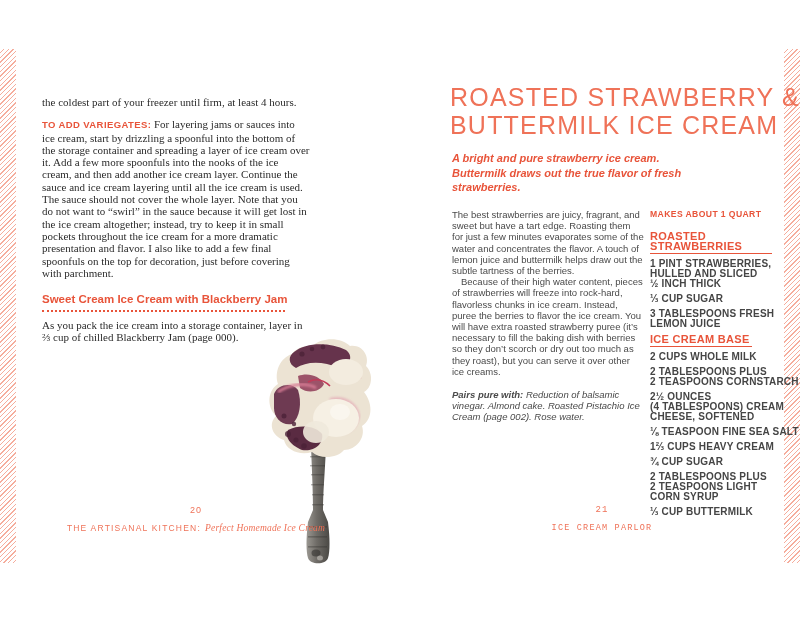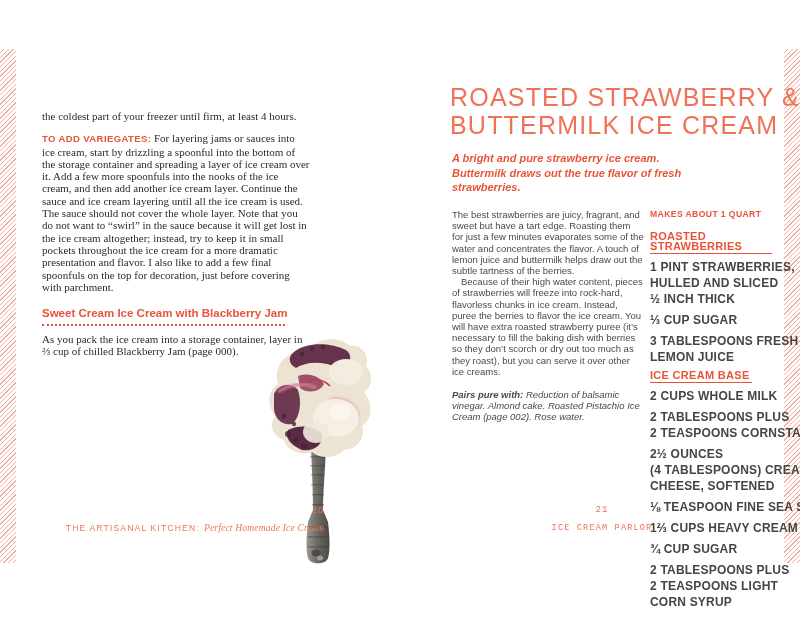--- a/index.html
+++ b/index.html
@@ -18,21 +18,21 @@
   
   .stripe{
     position:absolute;top:49px;height:514px;width:16px;
     background:repeating-linear-gradient(135deg,transparent 0 2.4px,var(--stripe) 2.4px 3.3px);
     opacity:.55;
   }
   .stripe-left{left:0;}
   .stripe-right{left:784px;}
 
   
-  .left-page{position:absolute;left:42px;top:96px;width:268px;margin-top:14px;}
+  .left-page{position:absolute;left:42px;top:96px;width:268px;}
   .left-page p{
     font-family:"Liberation Serif",serif;font-size:11px;line-height:12.3px;
     color:var(--ink);margin:0 0 10px;
   }
   .lead-label{
     font-family:"Liberation Sans",sans-serif;font-weight:bold;font-size:9.5px;
     letter-spacing:.4px;color:var(--accent);
   }
   .subrecipe-head{
     font-family:"Liberation Sans",sans-serif;font-weight:bold;font-size:11.5px;
@@ -69,27 +69,27 @@
   .yield{
     font-size:8.6px;font-weight:bold;letter-spacing:.4px;color:var(--accent);
     margin:0 0 12px;line-height:10px;
   }
   .ing-head{
     font-size:11px;font-weight:bold;letter-spacing:.3px;color:var(--accent);
     border-bottom:1px solid var(--accent);padding:0 2px 2px 0;margin:0 0 5px;
     width:fit-content;line-height:10px;
   }
   .ing-item{
-    font-size:12px;font-weight:bold;letter-spacing:.2px;color:#454545;
-    line-height:16px;margin:0 0 5px;white-space:pre;
+    font-size:10px;font-weight:bold;letter-spacing:.2px;color:#454545;
+    line-height:10px;margin:0 0 5px;white-space:pre;
   }
   .ing-group{margin:0 0 3px;}
 
   
-  .footer-left{position:absolute;left:44px;top:505px;width:280px;text-align:right;}
+  .footer-left{position:absolute;left:56px;top:505px;width:280px;text-align:center;}
   .footer-right{position:absolute;left:502px;top:505px;width:200px;text-align:center;font-family:Liberation Mono, monospace;}
   .pagenum{
     font-size:9px;letter-spacing:1px;color:var(--title);margin:0 0 8px;line-height:10px;
   }
   .running-foot{
     font-size:8.5px;letter-spacing:1.2px;color:var(--title);line-height:10px;
   }
   .running-foot .book-title{
     font-family:"Liberation Serif",serif;font-style:italic;font-weight:normal;
     font-size:9.5px;letter-spacing:.2px;margin-left:4px;

